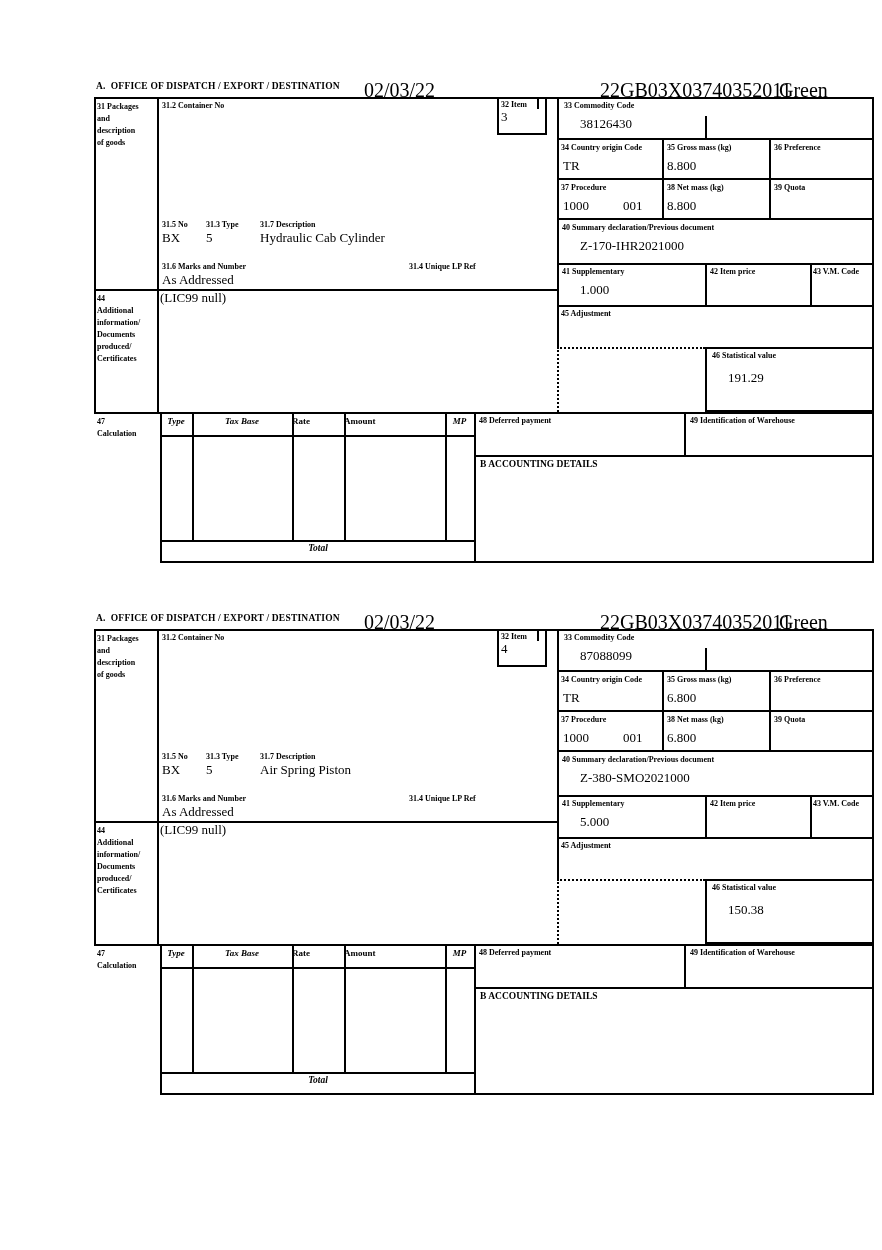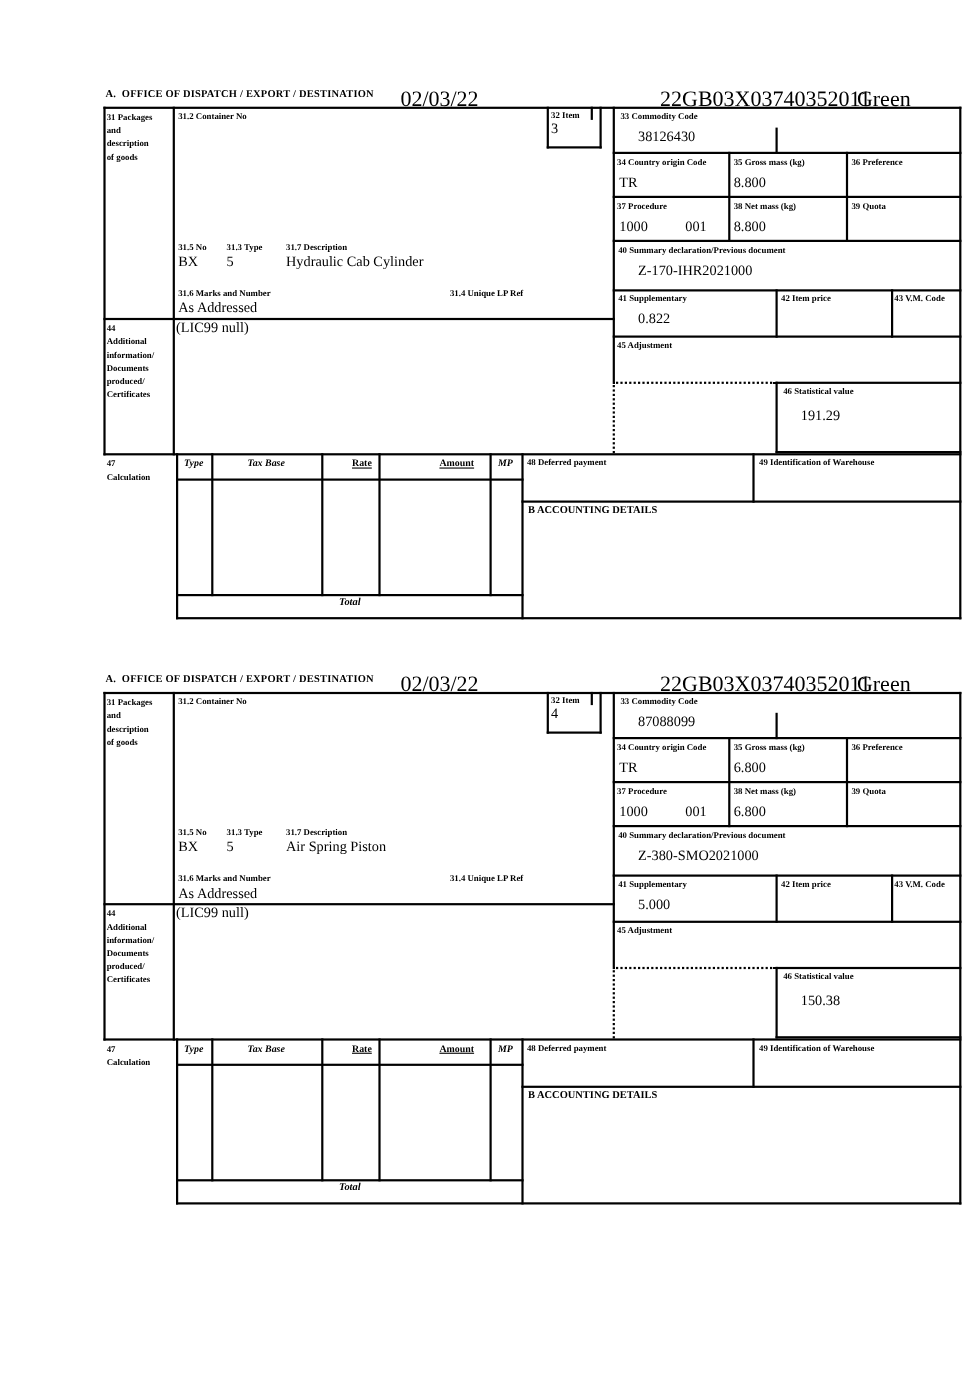--- a/index.html
+++ b/index.html
@@ -9,21 +9,21 @@
   .ln{display:block;position:absolute;background:#000;}
   .dotv{display:block;position:absolute;width:0;border-left:2px dotted #000;}
   .doth{display:block;position:absolute;height:0;border-top:2px dotted #000;}
   .lbl{position:absolute;font-size:8px;font-weight:bold;line-height:10px;white-space:nowrap;}
   .stack{position:absolute;font-size:8px;font-weight:bold;line-height:12px;white-space:nowrap;}
   .val{position:absolute;font-size:13px;line-height:15px;white-space:nowrap;}
   .hdrlbl{position:absolute;font-size:9.5px;font-weight:bold;white-space:pre;letter-spacing:.2px;}
   .hdrval{position:absolute;font-size:20px;white-space:nowrap;}
   .th{position:absolute;font-size:9px;font-weight:bold;white-space:nowrap;}
   .tc{text-align:center;font-style:italic;}
-  .tr{text-align:right;text-decoration:underline;}
+  .tr{}
 </style>
 </head>
 <body>
 
 <div class="page">
 
   <section class="sec" style="top:80px">
 
     <div class="hdrlbl" style="left:2px;top:1px">A.  OFFICE OF DISPATCH / EXPORT / DESTINATION</div>
     <div class="hdrval" style="left:270px;top:-1px">02/03/22</div>
@@ -113,21 +113,21 @@
     <div class="val" style="left:573px;top:78px">8.800</div>
     <div class="lbl" style="left:680px;top:63px">36 Preference</div>
     <div class="lbl" style="left:467px;top:103px">37 Procedure</div>
     <div class="val" style="left:469px;top:118px"><span>1000</span><span style="margin-left:34px">001</span></div>
     <div class="lbl" style="left:573px;top:103px">38 Net mass (kg)</div>
     <div class="val" style="left:573px;top:118px">8.800</div>
     <div class="lbl" style="left:680px;top:103px">39 Quota</div>
     <div class="lbl" style="left:468px;top:143px">40 Summary declaration/Previous document</div>
     <div class="val" style="left:486px;top:158px">Z-170-IHR2021000</div>
     <div class="lbl" style="left:468px;top:187px">41 Supplementary</div>
-    <div class="val" style="left:486px;top:202px">0.822</div>
+    <div class="val" style="left:486px;top:202px">1.000</div>
     <div class="lbl" style="left:616px;top:187px">42 Item price</div>
     <div class="lbl" style="left:719px;top:187px">43 V.M. Code</div>
     <div class="lbl" style="left:467px;top:229px">45 Adjustment</div>
     <div class="lbl" style="left:618px;top:271px">46 Statistical value</div>
     <div class="val" style="left:634px;top:290px">191.29</div>
 
     <div class="th tc" style="left:66px;top:336px;width:32px">Type</div>
     <div class="th tc" style="left:98px;top:336px;width:100px">Tax Base</div>
     <div class="th tr" style="left:198px;top:336px;width:46px">Rate</div>
     <div class="th tr" style="left:250px;top:336px;width:87px">Amount</div>

